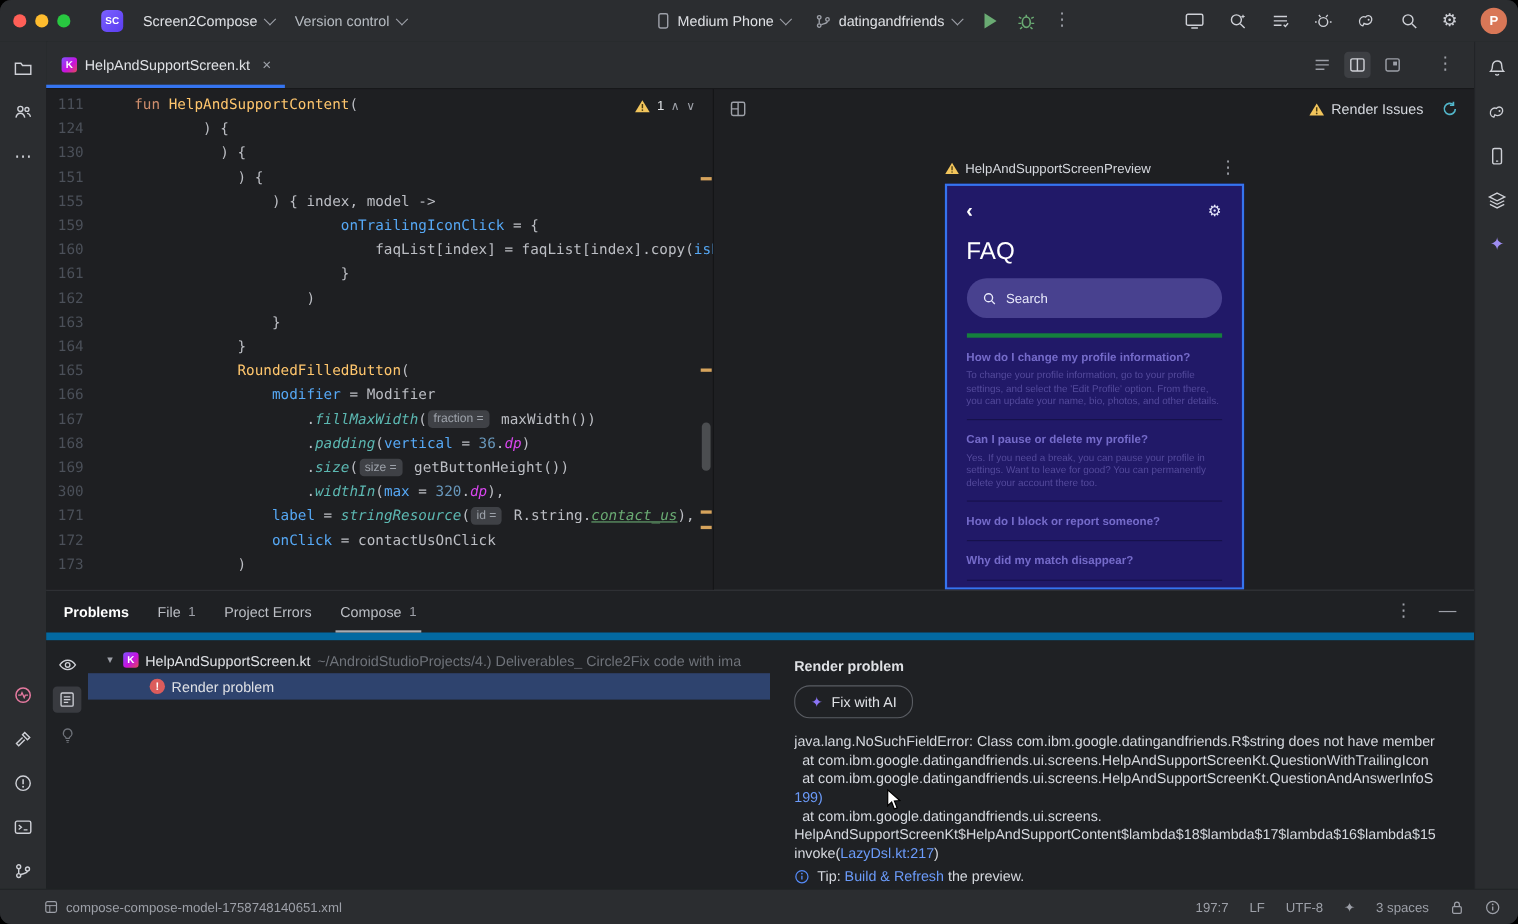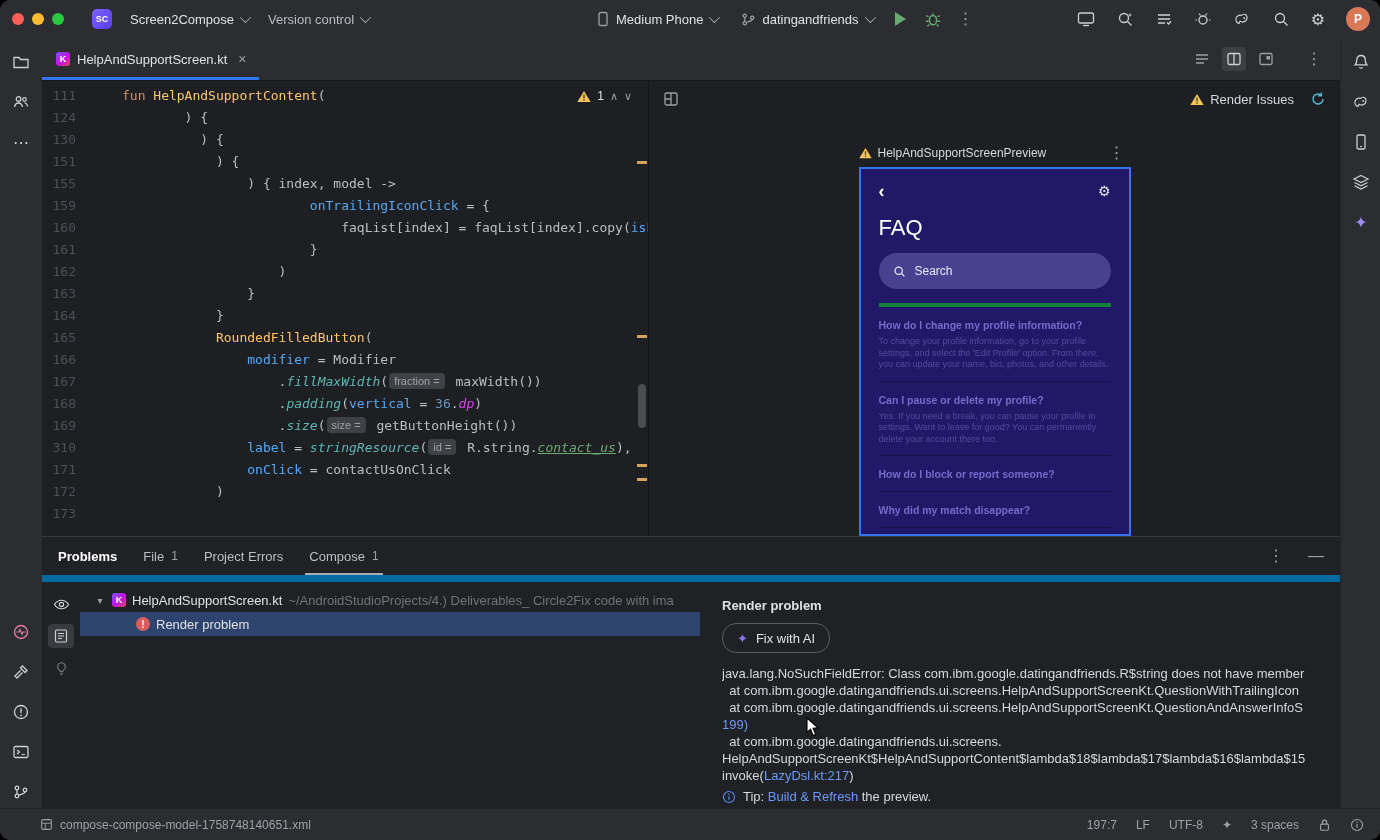--- a/index.html
+++ b/index.html
@@ -322,21 +322,21 @@
             <div class="gnum">160</div>
             <div class="gnum">161</div>
             <div class="gnum">162</div>
             <div class="gnum">163</div>
             <div class="gnum">164</div>
             <div class="gnum">165</div>
             <div class="gnum">166</div>
             <div class="gnum">167</div>
             <div class="gnum">168</div>
             <div class="gnum">169</div>
-            <div class="gnum">310</div>
+            <div class="gnum">300</div>
             <div class="gnum">171</div>
             <div class="gnum">172</div>
             <div class="gnum">173</div>
           </div>
         <div class="codearea" id="code">
             <div class="cline"><span class="tk-kw">fun </span><span class="tk-fn">HelpAndSupportContent</span><span class="tk-pl">(</span></div>
             <div class="cline"><span class="tk-pl">        ) {</span></div>
             <div class="cline"><span class="tk-pl">          ) {</span></div>
             <div class="cline"><span class="tk-pl">            ) {</span></div>
             <div class="cline"><span class="tk-pl">                ) { index, model -&gt;</span></div>
@@ -344,20 +344,21 @@
             <div class="cline"><span class="tk-pl">                            faqList[index] = faqList[index].copy(</span><span class="tk-arg">isE</span></div>
             <div class="cline"><span class="tk-pl">                        }</span></div>
             <div class="cline"><span class="tk-pl">                    )</span></div>
             <div class="cline"><span class="tk-pl">                }</span></div>
             <div class="cline"><span class="tk-pl">            }</span></div>
             <div class="cline"><span class="tk-pl">            </span><span class="tk-fn">RoundedFilledButton</span><span class="tk-pl">(</span></div>
             <div class="cline"><span class="tk-pl">                </span><span class="tk-arg">modifier</span><span class="tk-pl"> = Modifier</span></div>
             <div class="cline"><span class="tk-pl">                    .</span><span class="tk-ext">fillMaxWidth</span><span class="tk-pl">(</span><span class="tk-chip">fraction =</span><span class="tk-pl"> maxWidth())</span></div>
             <div class="cline"><span class="tk-pl">                    .</span><span class="tk-ext">padding</span><span class="tk-pl">(</span><span class="tk-arg">vertical</span><span class="tk-pl"> = </span><span class="tk-num">36</span><span class="tk-pl">.</span><span class="tk-prop">dp</span><span class="tk-pl">)</span></div>
             <div class="cline"><span class="tk-pl">                    .</span><span class="tk-ext">size</span><span class="tk-pl">(</span><span class="tk-chip">size =</span><span class="tk-pl"> getButtonHeight())</span></div>
+            <div class="cline"><span class="tk-pl">                    .</span><span class="tk-ext">widthIn</span><span class="tk-pl">(</span><span class="tk-arg">max</span><span class="tk-pl"> = </span><span class="tk-num">320</span><span class="tk-pl">.</span><span class="tk-prop">dp</span><span class="tk-pl">),</span></div>
             <div class="cline"><span class="tk-pl">                </span><span class="tk-arg">label</span><span class="tk-pl"> = </span><span class="tk-ext">stringResource</span><span class="tk-pl">(</span><span class="tk-chip">id =</span><span class="tk-pl"> R.string.</span><span class="tk-res">contact_us</span><span class="tk-pl">),</span></div>
             <div class="cline"><span class="tk-pl">                </span><span class="tk-arg">onClick</span><span class="tk-pl"> = contactUsOnClick</span></div>
             <div class="cline"><span class="tk-pl">            )</span></div>
           </div>
         <div class="warnwidget">
           <svg width="14" height="13" viewBox="0 0 16 14">
               <path d="M8 .8L15.6 13.4H.4z" fill="#f2c55c"></path>
               <path d="M8 4.8v4.4" stroke="#4a3b10" stroke-width="1.5"></path>
               <circle cx="8" cy="11.1" r=".9" fill="#4a3b10"></circle>
             </svg>

